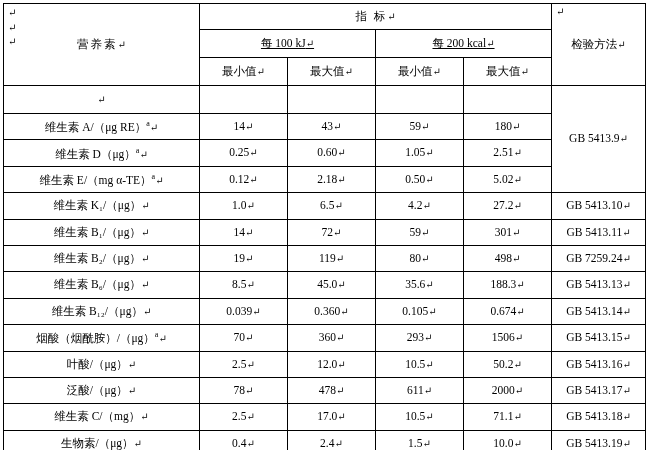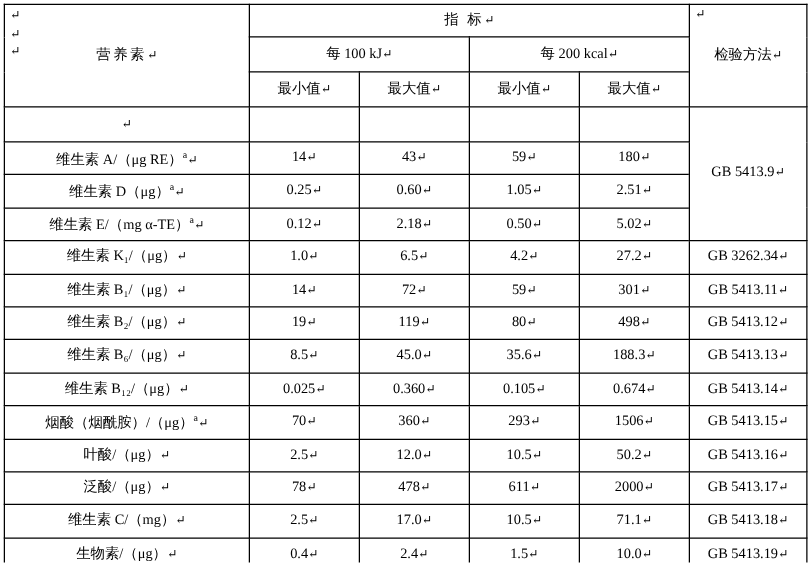--- a/index.html
+++ b/index.html
@@ -30,21 +30,21 @@
   table.nutrient-table td {
     border: 1px solid #000000;
     font-size: 11.5px;
     line-height: 1.15;
     padding: 0;
     vertical-align: middle;
     text-align: center;
     font-family: "Liberation Serif", "DejaVu Serif", serif;
   }
   .hdr-top { height: 26px; }
-  .hdr-mid { height: 28px; }
+  .hdr-mid { height: 28px; text-decoration: underline; }
   .hdr-nut { height: 28px; }
   .hdr-sub { height: 28px; }
   .row-data { height: 26.4px; margin-top: 32px; }
   .label-cell {
     text-align: left;
     padding-left: 10px;
   }
   .col-name { width: 196px; }
   .col-v { width: 88px; }
   .col-method { width: 94px; }
@@ -185,49 +185,49 @@
         <td><span>2.18</span><span class="pilcrow">↵</span></td>
         <td><span>0.50</span><span class="pilcrow">↵</span></td>
         <td><span>5.02</span><span class="pilcrow">↵</span></td>
       </tr>
       <tr class="row-data">
         <td class="label-cell"><span>维生素 K₁/（μg）</span><span class="pilcrow">↵</span></td>
         <td><span>1.0</span><span class="pilcrow">↵</span></td>
         <td><span>6.5</span><span class="pilcrow">↵</span></td>
         <td><span>4.2</span><span class="pilcrow">↵</span></td>
         <td><span>27.2</span><span class="pilcrow">↵</span></td>
-        <td class="method-cell"><span>GB 3262.34</span><span class="pilcrow">↵</span></td>
+        <td class="method-cell"><span>GB 5413.10</span><span class="pilcrow">↵</span></td>
       </tr>
       <tr class="row-data">
         <td class="label-cell"><span>维生素 B₁/（μg）</span><span class="pilcrow">↵</span></td>
         <td><span>14</span><span class="pilcrow">↵</span></td>
         <td><span>72</span><span class="pilcrow">↵</span></td>
         <td><span>59</span><span class="pilcrow">↵</span></td>
         <td><span>301</span><span class="pilcrow">↵</span></td>
         <td class="method-cell"><span>GB 5413.11</span><span class="pilcrow">↵</span></td>
       </tr>
       <tr class="row-data">
         <td class="label-cell"><span>维生素 B₂/（μg）</span><span class="pilcrow">↵</span></td>
         <td><span>19</span><span class="pilcrow">↵</span></td>
         <td><span>119</span><span class="pilcrow">↵</span></td>
         <td><span>80</span><span class="pilcrow">↵</span></td>
         <td><span>498</span><span class="pilcrow">↵</span></td>
-        <td class="method-cell"><span>GB 5413.12</span><span class="pilcrow">↵</span></td>
+        <td class="method-cell"><span>GB 7259.24</span><span class="pilcrow">↵</span></td>
       </tr>
       <tr class="row-data">
         <td class="label-cell"><span>维生素 B₆/（μg）</span><span class="pilcrow">↵</span></td>
         <td><span>8.5</span><span class="pilcrow">↵</span></td>
         <td><span>45.0</span><span class="pilcrow">↵</span></td>
         <td><span>35.6</span><span class="pilcrow">↵</span></td>
         <td><span>188.3</span><span class="pilcrow">↵</span></td>
         <td class="method-cell"><span>GB 5413.13</span><span class="pilcrow">↵</span></td>
       </tr>
       <tr class="row-data">
         <td class="label-cell"><span>维生素 B₁₂/（μg）</span><span class="pilcrow">↵</span></td>
-        <td><span>0.025</span><span class="pilcrow">↵</span></td>
+        <td><span>0.039</span><span class="pilcrow">↵</span></td>
         <td><span>0.360</span><span class="pilcrow">↵</span></td>
         <td><span>0.105</span><span class="pilcrow">↵</span></td>
         <td><span>0.674</span><span class="pilcrow">↵</span></td>
         <td class="method-cell"><span>GB 5413.14</span><span class="pilcrow">↵</span></td>
       </tr>
       <tr class="row-data">
         <td class="label-cell"><span>烟酸（烟酰胺）/（μg）</span><span class="sup">a</span><span class="pilcrow">↵</span></td>
         <td><span>70</span><span class="pilcrow">↵</span></td>
         <td><span>360</span><span class="pilcrow">↵</span></td>
         <td><span>293</span><span class="pilcrow">↵</span></td>

